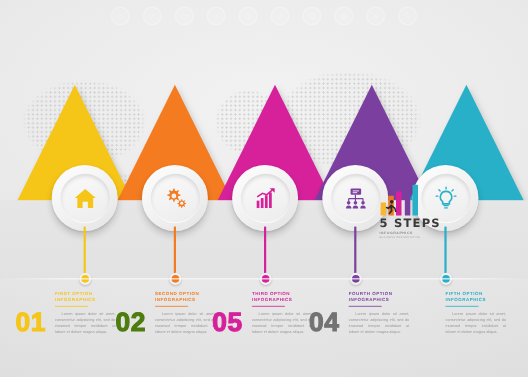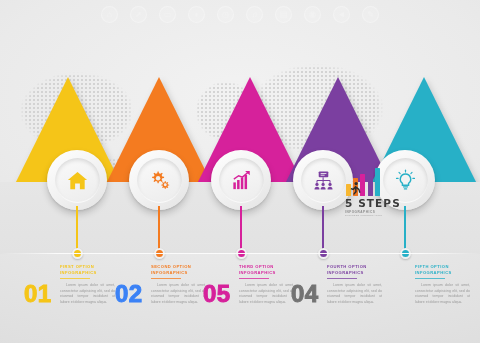--- a/index.html
+++ b/index.html
@@ -95,21 +95,21 @@
     font-size:10.5px; font-weight:bold; letter-spacing:1.1px;
     color:#3a3a3a; margin-top:1px; font-family:"DejaVu Sans", sans-serif;
   }
   .badge-sub{
     font-size:3.1px; letter-spacing:.55px; color:#8a8a8a; font-weight:bold;
     margin-top:.5px;
   }
   .badge-sub2{ font-size:2.4px; letter-spacing:.3px; color:#a8a8a8; margin-top:.5px;}
 
   
-  .options{ position:absolute; left:10px; top:258px; width:436px; height:85px; }
+  .options{ position:absolute; left:0; top:258px; width:436px; height:85px; }
   .opt{ position:absolute; top:0; width:96px; height:85px; }
   .opt-num{
     position:absolute; left:2px; top:22px;
     font-size:24px; font-weight:bold; letter-spacing:.5px;
     -webkit-text-stroke:1px currentColor; color:transparent;
     font-family:"Liberation Sans", sans-serif;
   }
   .opt-body{ position:absolute; left:38px; top:6px; width:55px; }
   .opt-head{
     font-size:4.1px; font-weight:bold; letter-spacing:.45px; line-height:1.5;
@@ -248,21 +248,21 @@
       <div class="opt-num" style="color:#f5c518">01</div>
     <div class="opt-body">
       <div class="opt-head" style="color:#f5c518">
         FIRST OPTION<br>INFOGRAPHICS
       </div>
       <div class="opt-rule" style="background:#f5c518"></div>
       <div class="opt-text">Lorem ipsum dolor sit amet, consectetur adipisicing elit, sed do eiusmod tempor incididunt ut labore et dolore magna aliqua.</div>
     </div>
     </div>
     <div class="opt" style="left: 103px;">
-      <div class="opt-num" style="color:#3b82f6">02</div>
+      <div class="opt-num" style="color:#4d7c0f">02</div>
     <div class="opt-body">
       <div class="opt-head" style="color:#f47b20">
         SECOND OPTION<br>INFOGRAPHICS
       </div>
       <div class="opt-rule" style="background:#f47b20"></div>
       <div class="opt-text">Lorem ipsum dolor sit amet, consectetur adipisicing elit, sed do eiusmod tempor incididunt ut labore et dolore magna aliqua.</div>
     </div>
     </div>
     <div class="opt" style="left: 191px;">
       <div class="opt-num" style="color:#d6219b">05</div>

